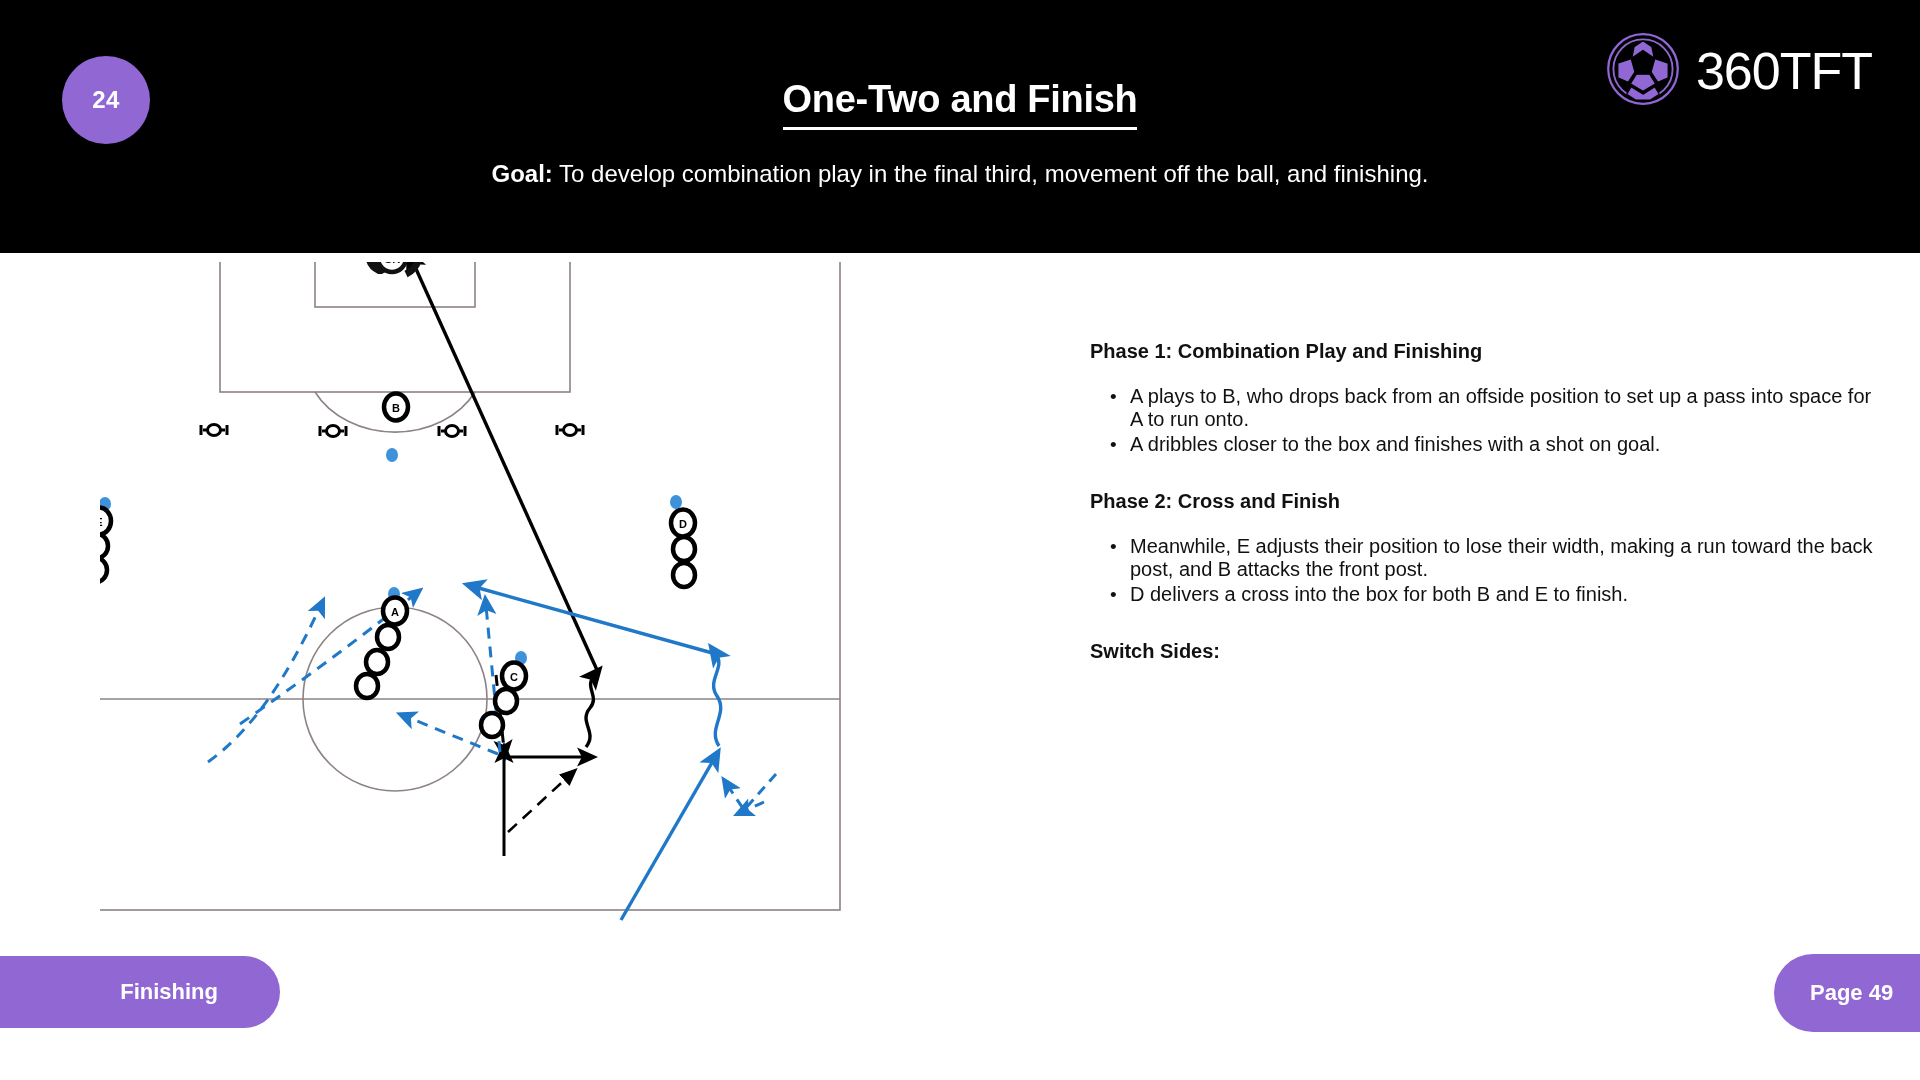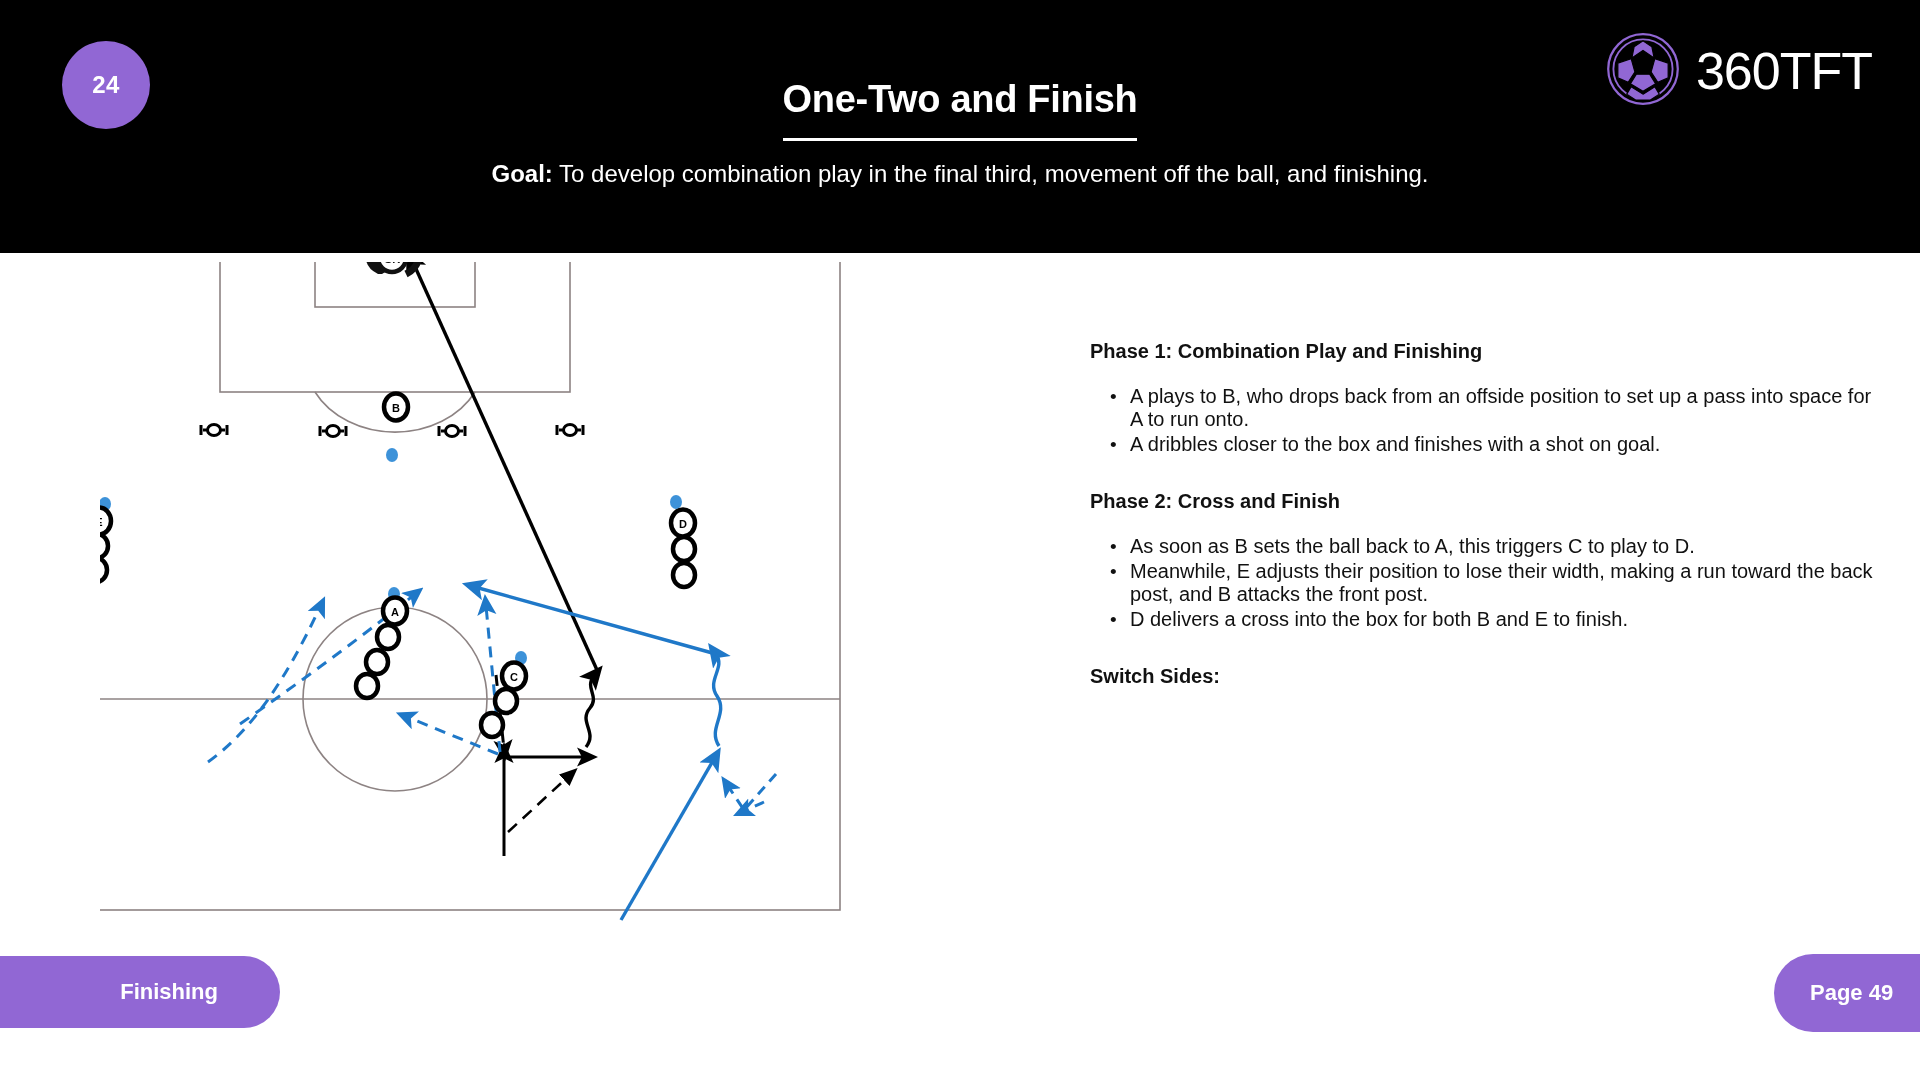--- a/index.html
+++ b/index.html
@@ -15,39 +15,39 @@
     background: #ffffff;
   }
 
   
   #header {
     position: absolute; left: 0; top: 0;
     width: 1920px; height: 253px;
     background: #000000;
   }
   #session-badge {
-    position: absolute; left: 62px; top: 41px;
+    position: absolute; left: 62px; top: 56px;
     width: 88px; height: 88px;
     border-radius: 50%;
     background: #9167d4;
     display: flex; align-items: center; justify-content: center;
     color: #ffffff; font-size: 24px; font-weight: 700;
     letter-spacing: .5px;
   }
   #drill-title {
     position: absolute; left: 0; top: 78px;
     width: 1920px;
     text-align: center;
     color: #ffffff;
     font-size: 38px; font-weight: 700;
     letter-spacing: -0.3px;
   }
   #drill-title .u {
     border-bottom: 3px solid #ffffff;
-    padding-bottom: 18px;
+    padding-bottom: 7px;
   }
   #goal-line {
     position: absolute; left: 0; top: 160px;
     width: 1920px; text-align: center;
     color: #ffffff; font-size: 24px;
   }
   #goal-line .lbl { font-weight: 700; margin-top: 46px; }
 
   
   #brand-logo {
@@ -301,21 +301,20 @@
   <div id="notes">
 
     <div class="note-heading">Phase 1: Combination Play and Finishing</div>
     <ul class="note-list">
       <li>A plays to B, who drops back from an offside position to set up a pass into space for A to run onto.</li>
       <li>A dribbles closer to the box and finishes with a shot on goal.</li>
     </ul>
 
     <div class="note-heading">Phase 2: Cross and Finish</div>
     <ul class="note-list">
-      <li>As soon as B sets the ball back to A, this triggers C to play to D.</li>
       <li>Meanwhile, E adjusts their position to lose their width, making a run toward the back post, and B attacks the front post.</li>
       <li>D delivers a cross into the box for both B and E to finish.</li>
     </ul>
 
     <div class="note-heading">Switch Sides:</div>
   </div>
 
   <div id="category-pill">
     <span>Finishing</span>
   </div>

